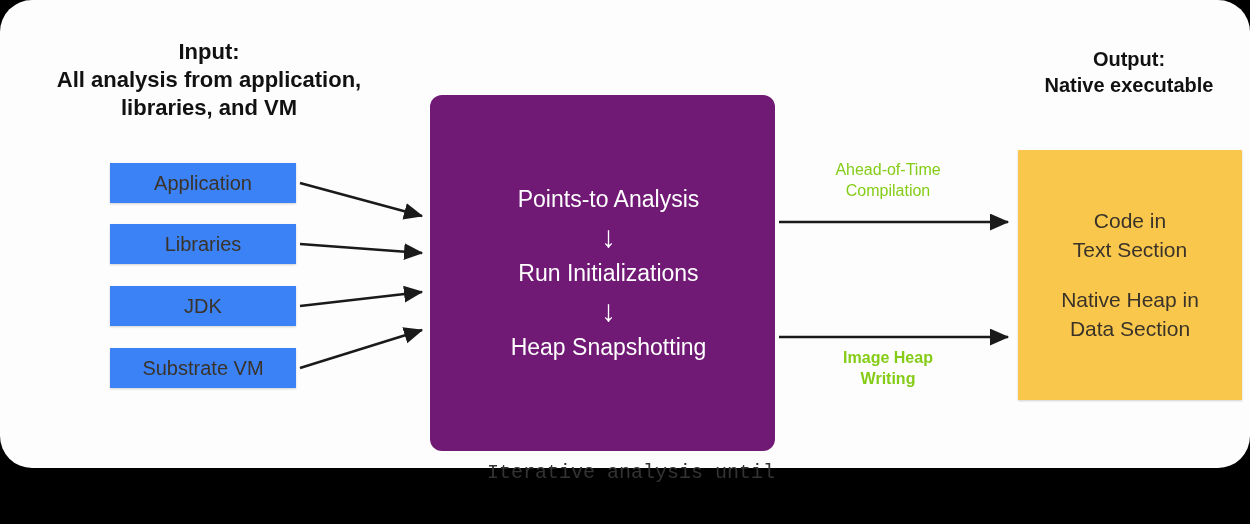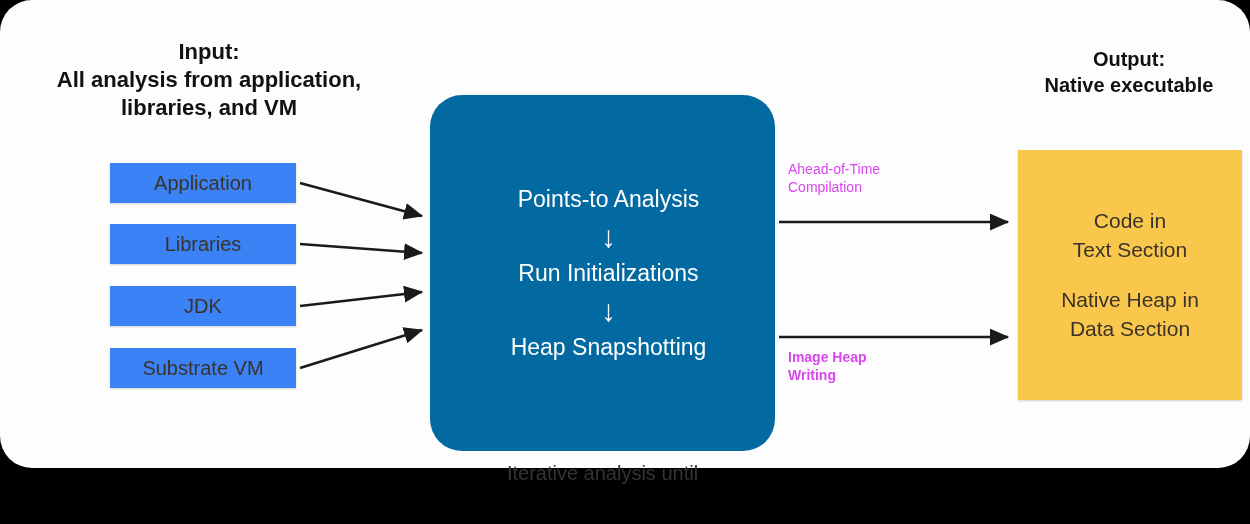--- a/index.html
+++ b/index.html
@@ -26,37 +26,37 @@
     box-shadow:0 1px 2px rgba(0,0,0,0.18);
   }
   .in-box-1 { top:163px; }
   .in-box-2 { top:224px; }
   .in-box-3 { top:286px; }
   .in-box-4 { top:348px; }
 
   
   .process-box {
     position:absolute; left:430px; top:95px; width:345px; height:356px;
-    background:#0369a1; border-radius:32px;
+    background:#701a75; border-radius:12px;
     display:flex; flex-direction:column; align-items:center; justify-content:center;
     gap:10px;
     padding-left:12px;
   }
   .process-step { color:#fff; font-size:23px; }
   .down-arrow   { color:#fff; font-size:30px; line-height:0.9; }
 
   .process-caption {
     position:absolute; left:430px; top:460px; width:345px;
-    text-align:center; font-size:20px; line-height:1.3; color:#333;
+    text-align:right; font-size:20px; line-height:1.3; color:#333;font-family:Liberation Mono, monospace;
   }
 
   
   .flow-label {
-    position:absolute; width:200px; 
-    font-size:14px; line-height:1.3; color:#d946ef;
+    position:absolute; width:200px; text-align:center;
+    font-size:16px; line-height:1.3; color:#84cc16;
   }
   .flow-label-top    { left:788px; top:160px; }
   .flow-label-bottom { left:788px; top:348px;font-weight:bold; }
 
   
   .output-title {
     position:absolute; left:1010px; top:46px; width:238px;
     text-align:center; font-weight:bold; font-size:20px;
     line-height:1.3; color:#111;
   }

